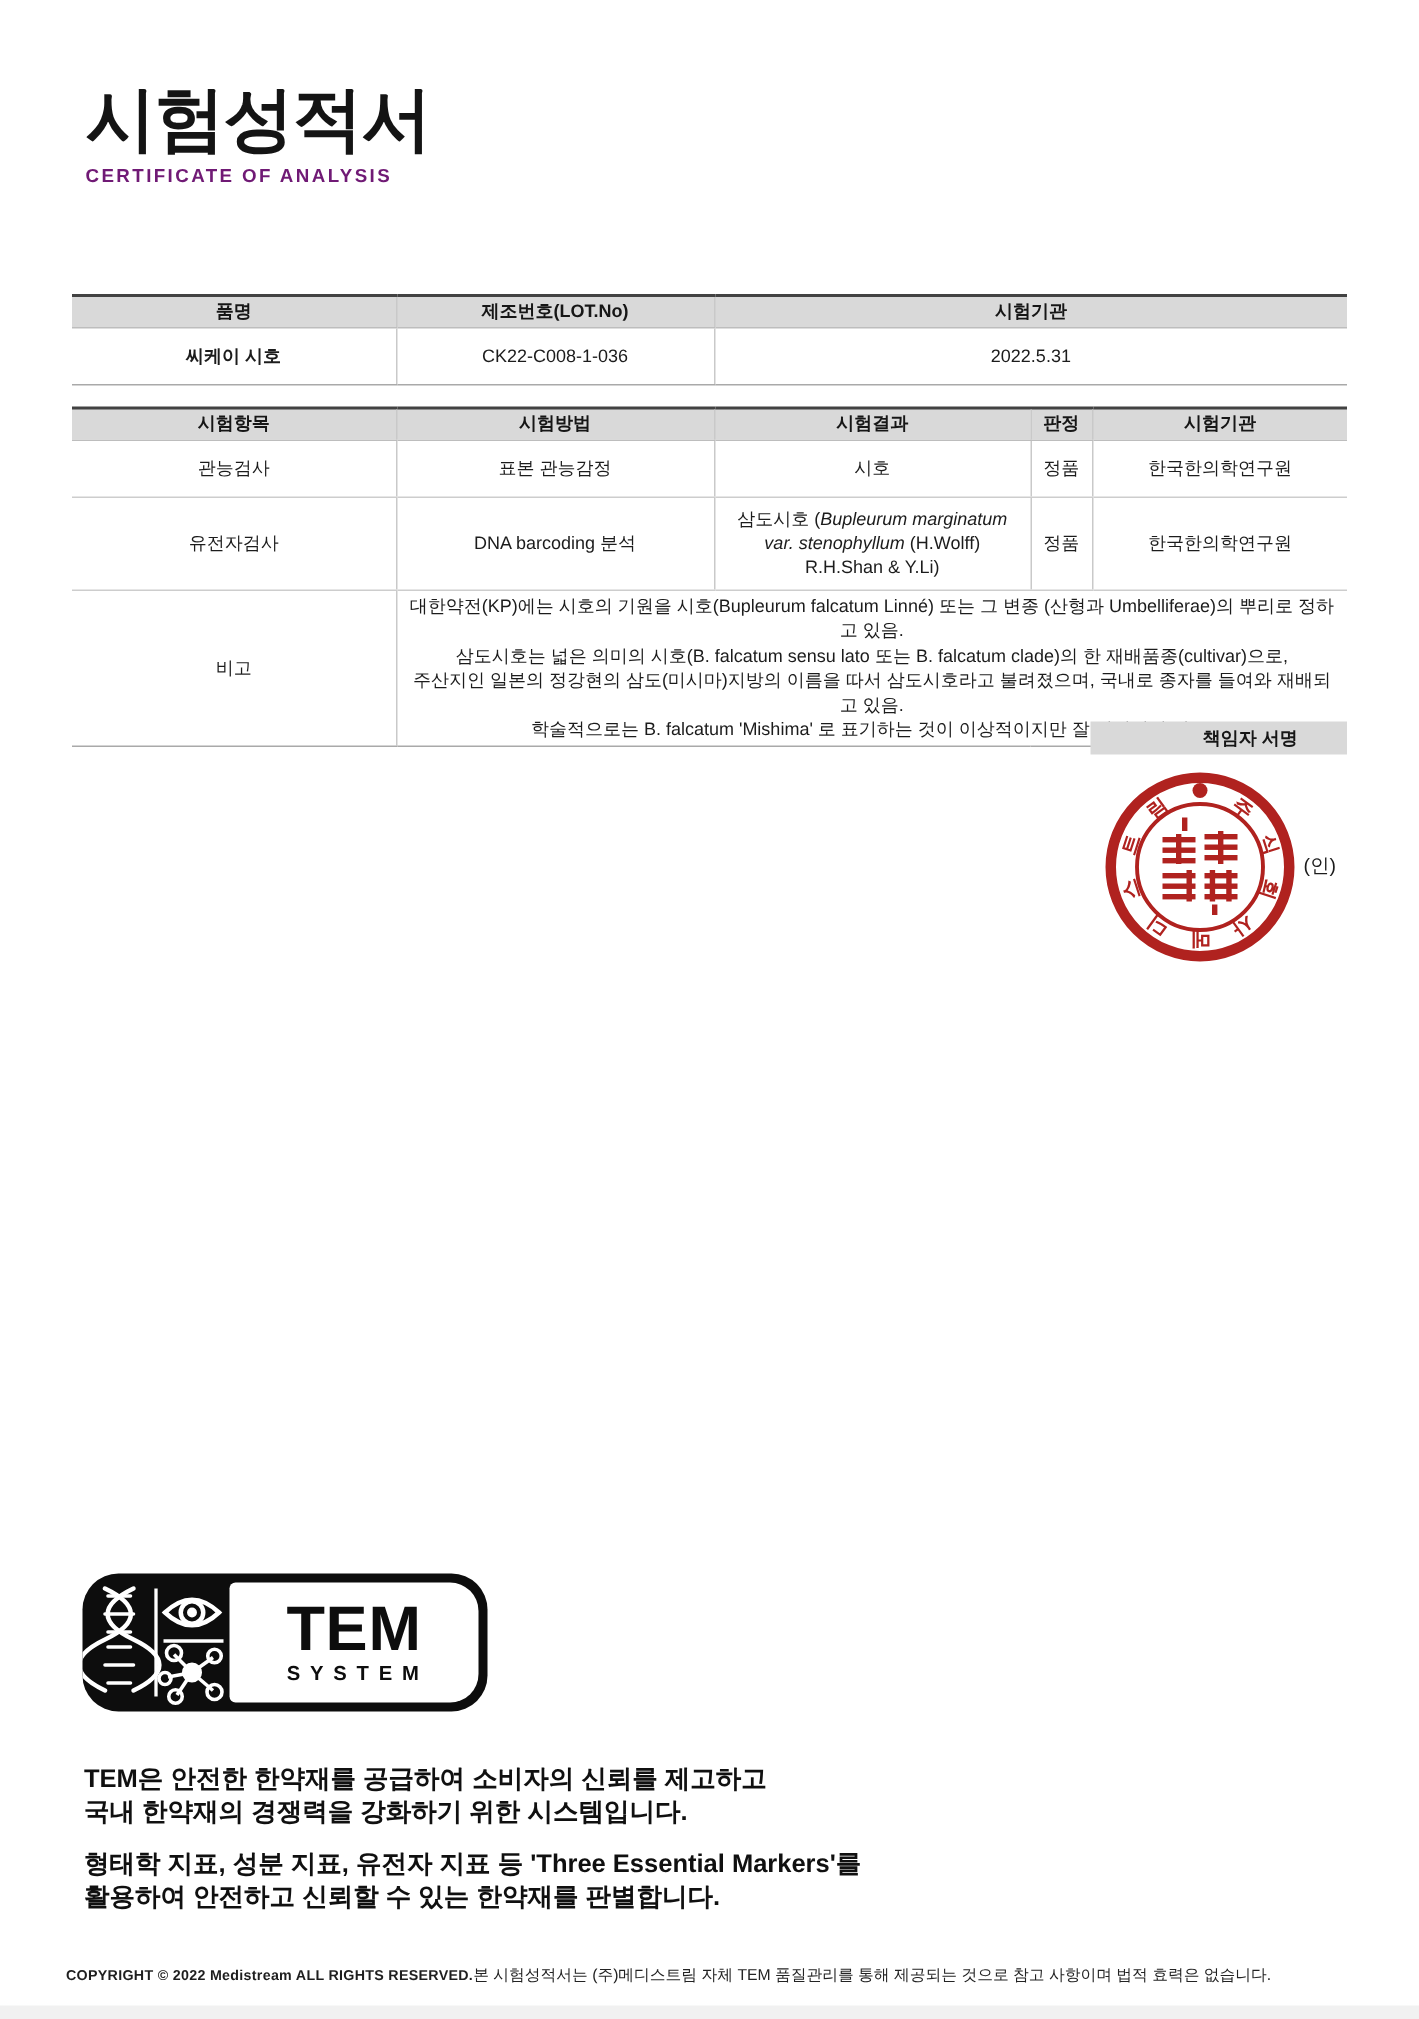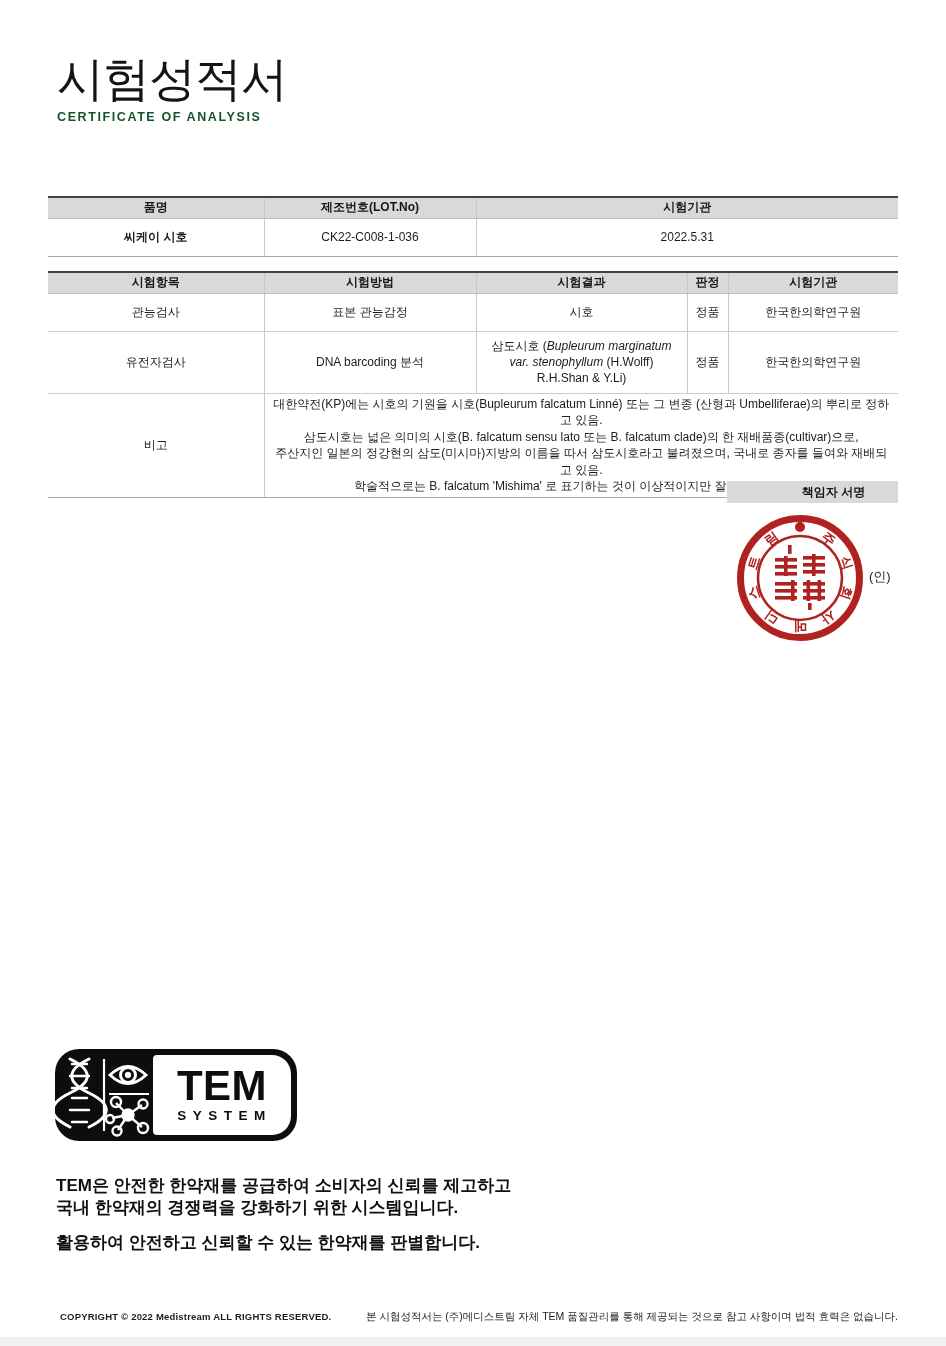--- a/index.html
+++ b/index.html
@@ -2,22 +2,22 @@
 <html><head>
 <meta charset="utf-8">
 <style>
   * { margin:0; padding:0; box-sizing:border-box; }
   html,body { background:#ffffff; }
   body { font-family:"Liberation Sans","DejaVu Sans",sans-serif; color:#1c1c1c; }
   .page { position:relative; width:946px; height:1346px; background:#ffffff; overflow:hidden; margin:0 auto; }
 
   
   .title-block { position:absolute; left:57px; top:54px; }
-  .title-block h1 { font-size:47px; font-weight:400; letter-spacing:-1px; color:#141414; line-height:1.05; }
-  .subtitle { margin-top:7px; font-size:12.5px; font-weight:700; letter-spacing:1.6px; color:#14532d; }
+  .title-block h1 { font-size:47px; font-weight:700; letter-spacing:-1px; color:#141414; line-height:1.05; }
+  .subtitle { margin-top:7px; font-size:12.5px; font-weight:700; letter-spacing:1.6px; color:#701a75; }
 
   .logo-block { position:absolute; right:48px; top:64px; text-align:right; }
   .brand-row { display:flex; align-items:center; justify-content:flex-end; gap:9px; }
   .brand { font-size:30px; font-weight:800; letter-spacing:-0.5px; color:#1d2139; }
   .co-line { font-size:12.5px; color:#141414; margin-top:3px; white-space:pre; }
   .co-name { margin-top:9px; font-weight:600; }
   .co-tel { font-size:13.5px; font-weight:600; margin-top:4px; }
 
   
   .tbl { position:absolute; left:48px; width:850px; border-collapse:collapse; table-layout:fixed; }
@@ -34,34 +34,34 @@
   .latin-italic { font-style:italic; }
   .remark-cell { text-align:left; font-size:11.5px; line-height:16.5px; padding:5px 9px; }
 
   
   .sig-header { position:absolute; left:727px; top:481px; width:171px; height:22px; background:#d9d9d9;
                 font-size:12px; font-weight:700; display:flex; align-items:center; justify-content:center; color:#161616;padding-left:42px; }
   .seal-wrap { position:absolute; left:733px; top:511px; width:134px; height:134px; }
   .stamp-mark { position:absolute; left:869px; top:568px; font-size:13px; color:#1c1c1c; }
 
   
-  .tem-logo { position:absolute; left:55px; top:1049px; width:242px; height:92px; background:#0d0d0d; border-radius:24px; }
+  .tem-logo { position:absolute; left:55px; top:1049px; width:270px; height:92px; background:#0d0d0d; border-radius:24px; }
   .tem-icons { position:absolute; left:0; top:0; }
   .tem-panel { position:absolute; left:98px; top:6px; right:6px; bottom:6px; background:#ffffff;
                border-radius:4px 19px 19px 4px; display:flex; flex-direction:column; align-items:center; justify-content:center; }
   .tem-main { font-size:42px; font-weight:900; letter-spacing:0.5px; color:#0d0d0d; line-height:0.92; }
   .tem-sub  { font-size:13.5px; font-weight:800; letter-spacing:6.5px; color:#0d0d0d; margin-top:3px; margin-left:5px; }
 
   
   .tem-desc { position:absolute; left:56px; font-size:17px; font-weight:800; color:#101010; line-height:21.5px; }
   .tem-desc-1 { top:1175px; }
   .tem-desc-2 { top:1232px; }
 
   
-  .footer { position:absolute; left:60px; right:48px; top:1310px; display:flex; justify-content:space-between; align-items:baseline; }
+  .footer { position:absolute; left:44px; right:48px; top:1310px; display:flex; align-items:baseline; }
   .footer-copy { font-size:9.5px; font-weight:700; letter-spacing:0.2px; color:#1e1e1e; }
   .footer-note { font-size:10.5px; color:#232323; }
   .bottom-strip { position:absolute; left:0; right:0; bottom:0; height:9px; background:#f1f1f1; }
 </style>
 </head>
 <body>
 
 <div class="page">
 
   <div class="title-block">
@@ -213,20 +213,21 @@
       <div class="tem-main">TEM</div>
       <div class="tem-sub">SYSTEM</div>
     </div>
   </div>
 
   <div class="tem-desc tem-desc-1">
     <div>TEM은 안전한 한약재를 공급하여 소비자의 신뢰를 제고하고</div>
     <div>국내 한약재의 경쟁력을 강화하기 위한 시스템입니다.</div>
   </div>
   <div class="tem-desc tem-desc-2">
+    <div>형태학 지표, 성분 지표, 유전자 지표 등 'Three Essential Markers'를</div>
     <div>활용하여 안전하고 신뢰할 수 있는 한약재를 판별합니다.</div>
   </div>
 
   <div class="footer">
     <span class="footer-copy">COPYRIGHT © 2022 Medistream ALL RIGHTS RESERVED.</span>
     <span class="footer-note">본 시험성적서는 (주)메디스트림 자체 TEM 품질관리를 통해 제공되는 것으로 참고 사항이며 법적 효력은 없습니다.</span>
   </div>
 
   <div class="bottom-strip"></div>
 

